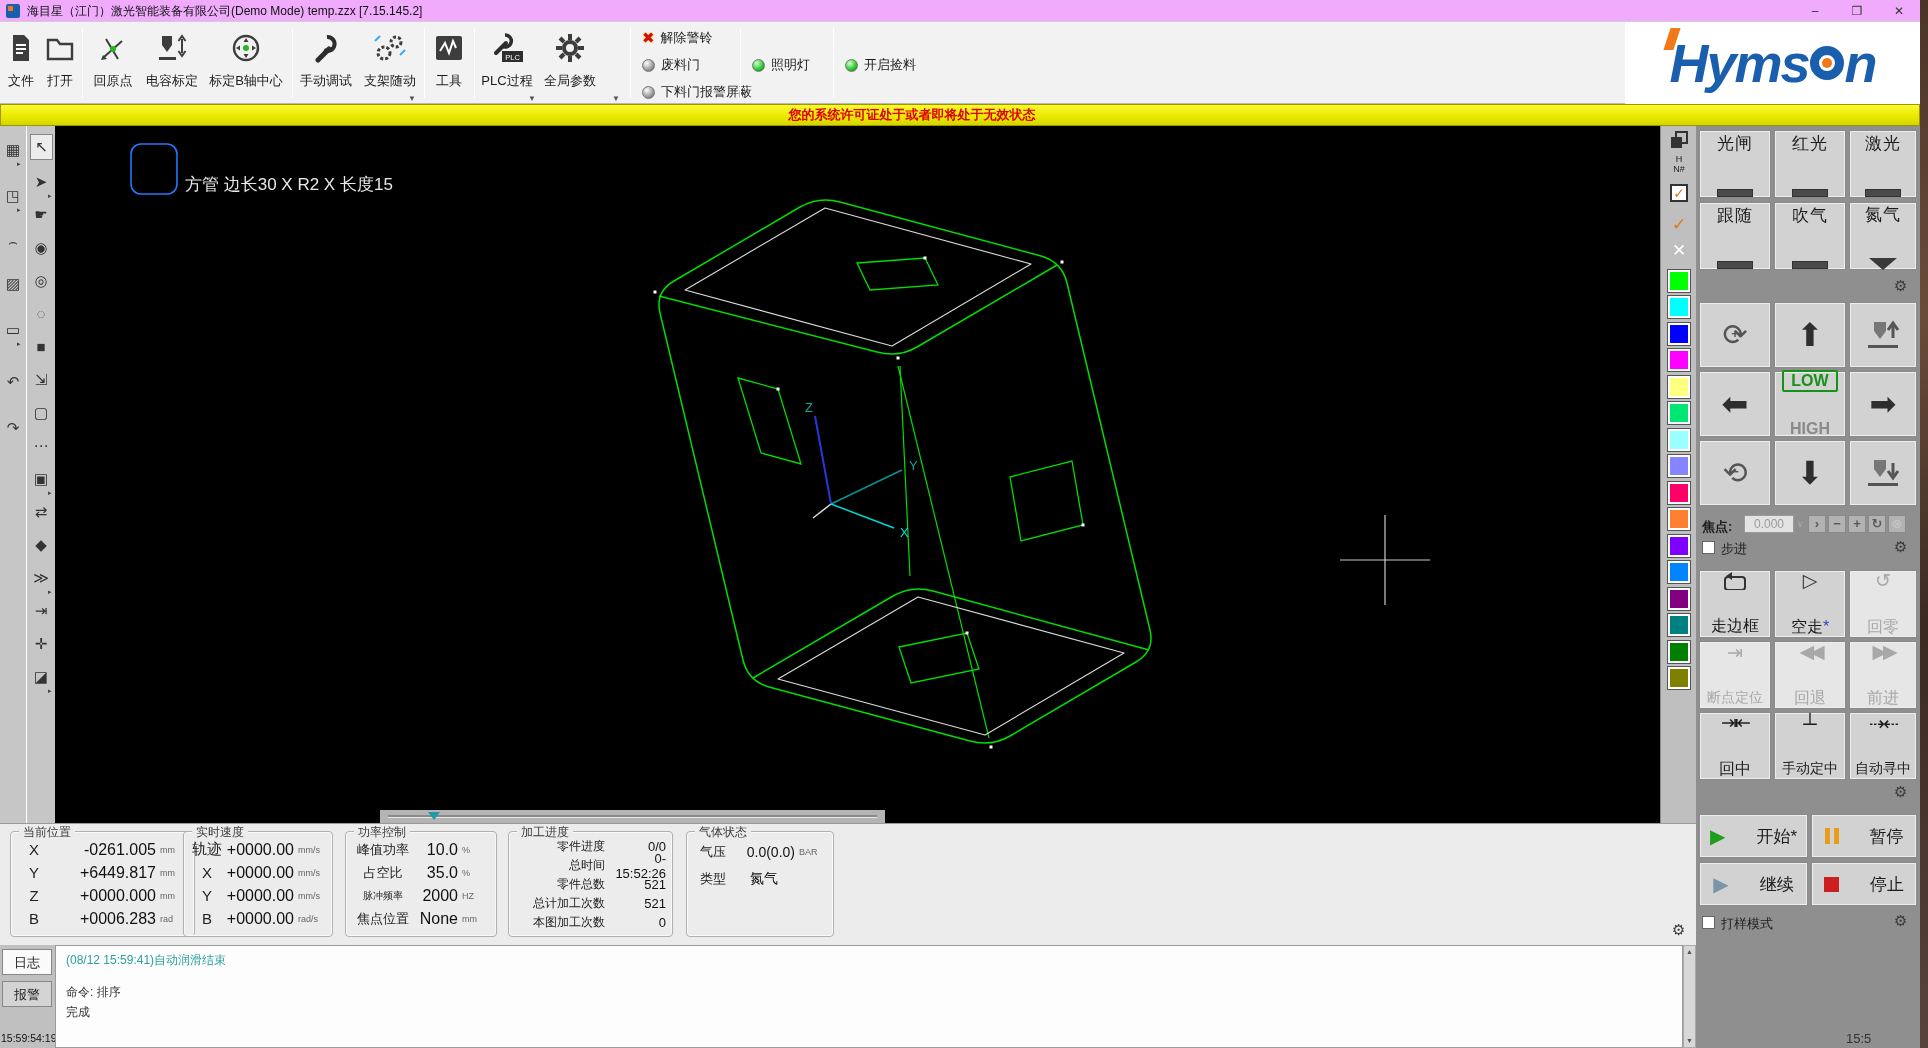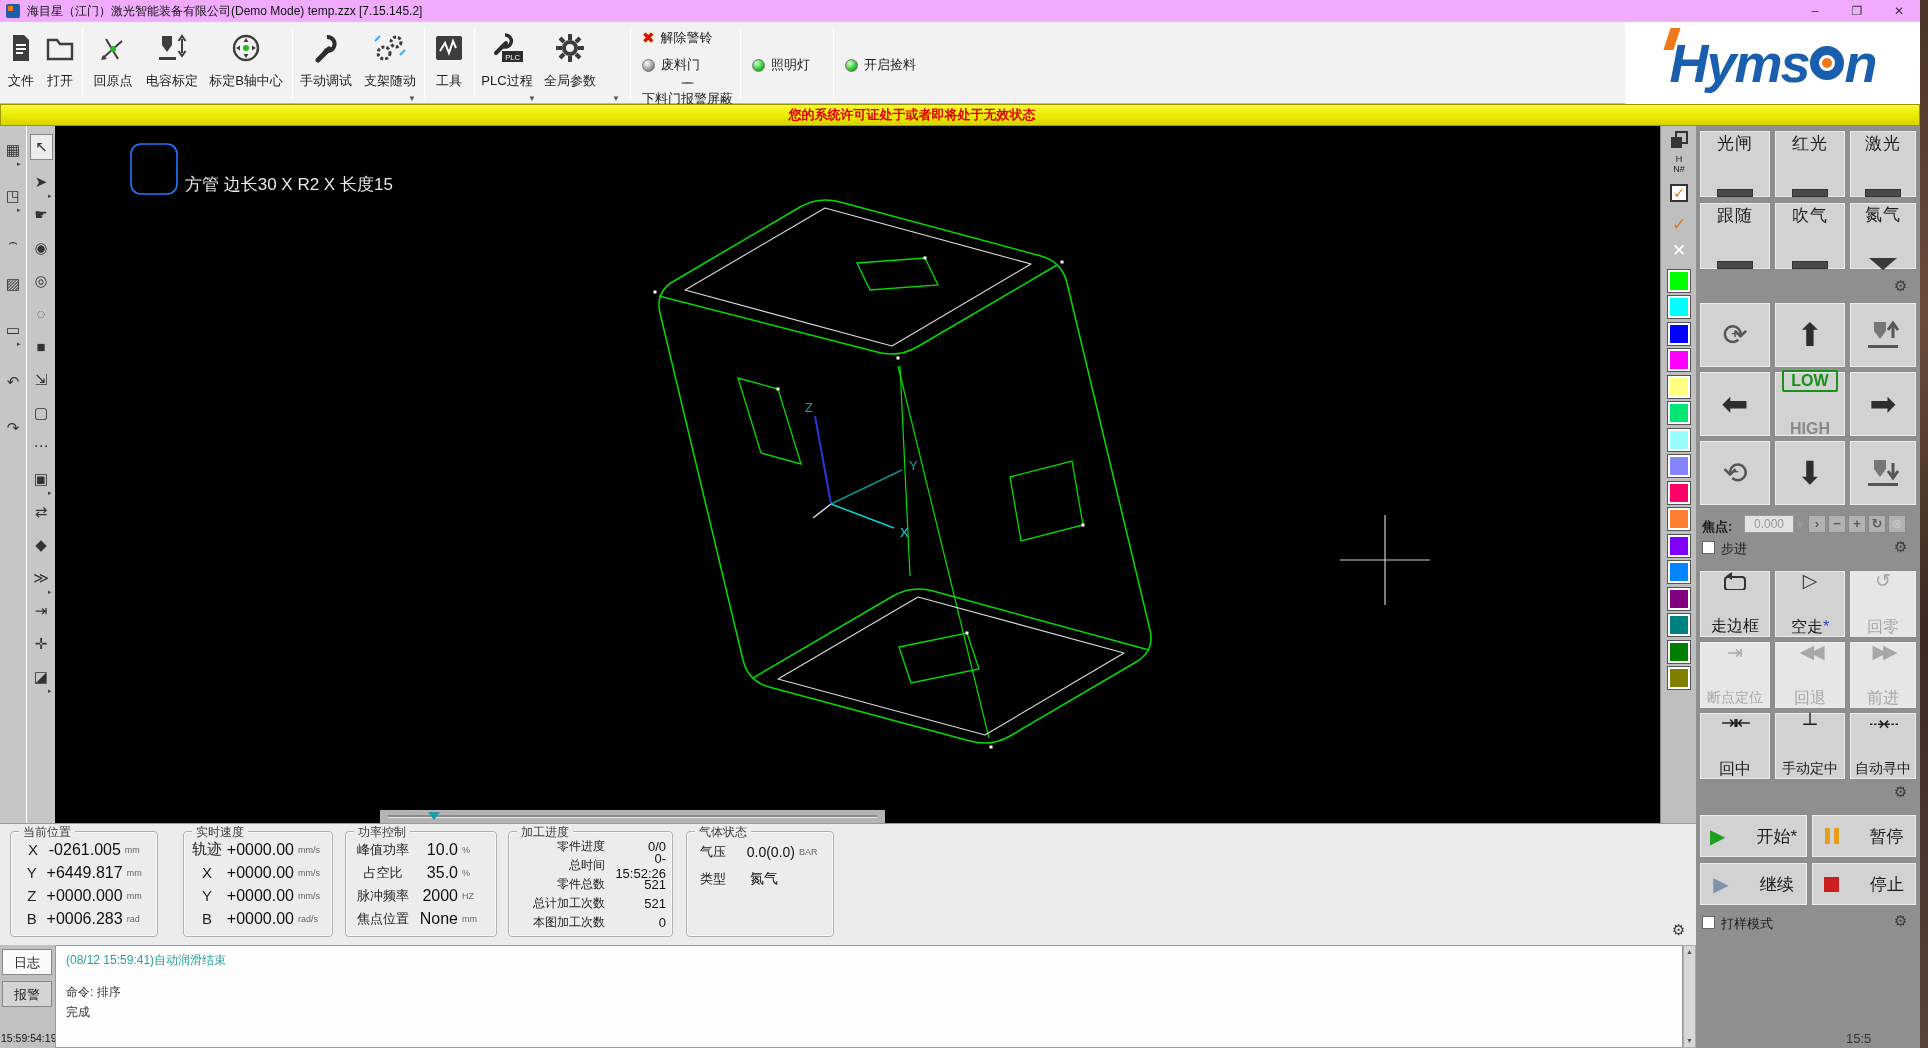--- a/index.html
+++ b/index.html
@@ -244,21 +244,21 @@
     <div class="tsep" style="left:630px;"></div>
 
     <div class="toggle-row" style="left:642px;top:6px;">
       <span class="red-x">✖</span>
       <span>解除警铃</span>
     </div>
     <div class="toggle-row" style="left:642px;top:33px;">
       <span class="orb off"></span>
       <span>废料门</span>
     </div>
-    <div class="toggle-row" style="left:642px;top:60px;flex-direction:column;">
+    <div class="toggle-row" style="left:642px;top:60px;">
       <span class="orb off"></span>
       <span>下料门报警屏蔽</span>
     </div>
     <div class="tsep" style="left:740px;"></div>
     <div class="toggle-row" style="left:752px;top:33px;">
       <span class="orb on"></span>
       <span>照明灯</span>
     </div>
     <div class="tsep" style="left:833px;"></div>
     <div class="toggle-row" style="left:845px;top:33px;">
@@ -546,21 +546,21 @@
       <span class="stop-sq"></span>
       <span class="run-lbl">停止</span>
     </div>
     <span class="chk" style="left:6px;top:790px;"></span>
     <span class="chk-lbl" style="left:25px;top:789px;">打样模式</span>
     <span class="gear" style="left:198px;top:787px;">⚙</span>
     <span id="clock-sliver" class="abs" style="left:150px;top:905px;">15:5</span>
   </div>
 
   <div id="status" class="abs">
-    <div class="gb" style="left:10px;top:7px;width:148px;height:106px;">
+    <div class="gb" style="left:10px;top:7px;width:185px;height:106px;">
       <span class="gb-t">当前位置</span>
       <div class="srow" style="margin-top:6px;">
           <span class="s-axis">X</span>
           <span class="s-val">-0261.005</span>
           <span class="s-unit">mm</span>
         </div>
       <div class="srow">
           <span class="s-axis">Y</span>
           <span class="s-val">+6449.817</span>
           <span class="s-unit">mm</span>
@@ -605,21 +605,21 @@
           <span class="s-axis" style="width:62px;font-size:13px;">峰值功率</span>
           <span class="s-val">10.0</span>
           <span class="s-unit">%</span>
         </div>
       <div class="srow">
           <span class="s-axis" style="width:62px;font-size:13px;">占空比</span>
           <span class="s-val">35.0</span>
           <span class="s-unit">%</span>
         </div>
       <div class="srow">
-          <span class="s-axis" style="width:62px;font-size:13px;">脉冲频率</span>
+          <span class="s-axis" style="width:62px;font-size:10px;">脉冲频率</span>
           <span class="s-val">2000</span>
           <span class="s-unit">HZ</span>
         </div>
       <div class="srow">
           <span class="s-axis" style="width:62px;font-size:13px;">焦点位置</span>
           <span class="s-val">None</span>
           <span class="s-unit">mm</span>
         </div>
     </div>
     <div class="gb" style="left:508px;top:7px;width:165px;height:106px;">

